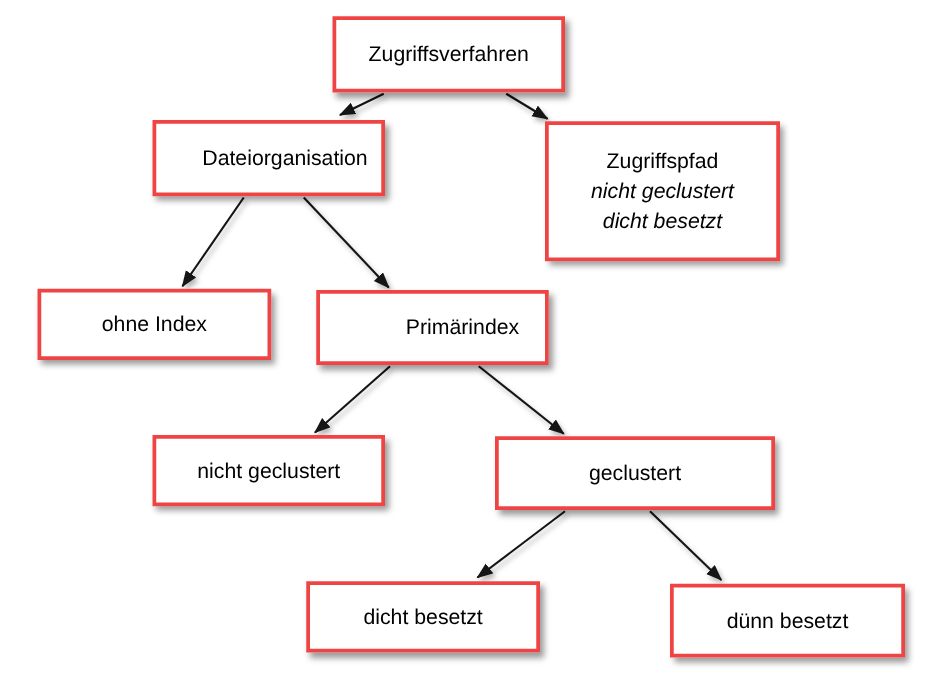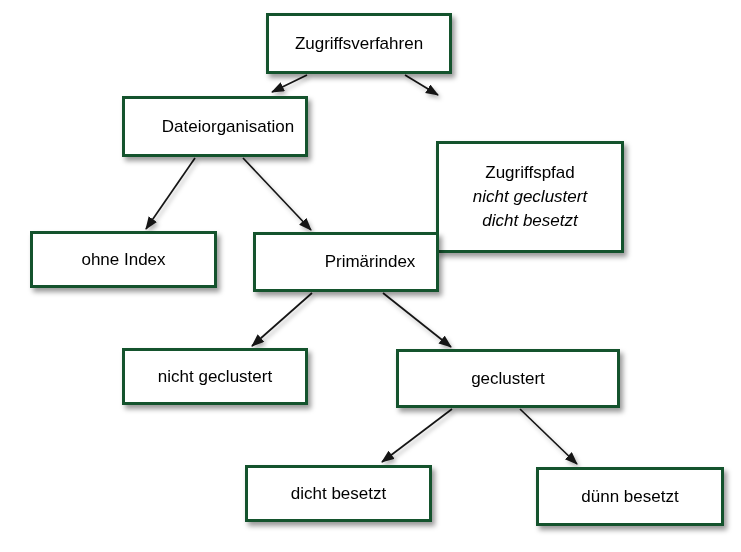--- a/index.html
+++ b/index.html
@@ -25,37 +25,37 @@
     filter: drop-shadow(2px 3px 2px rgba(0,0,0,0.30));
   }
   .edges-layer line {
     stroke: #151515;
     stroke-width: 1.7;
   }
   .node {
     position: absolute;
     box-sizing: border-box;
     background: #ffffff;
-    border: 3px solid #14532d;
+    border: 3px solid #ef4444;
     box-shadow: 3px 4px 5px rgba(0,0,0,0.40);
     display: flex;
     flex-direction: column;
     align-items: center;
     justify-content: center;
     text-align: center;
     font-size: 17px;
     color: #000000;
     line-height: 24px;
   }
   .node .italic {
     font-style: italic;
   }
   #n-zugriffsverfahren { left: 266px; top: 13px;  width: 186px; height: 61px; }
   #n-dateiorganisation { left: 122px; top: 96px;  width: 186px; height: 61px; padding-left: 26px; }
-  #n-zugriffspfad      { left: 436px; top: 97px;  width: 188px; height: 112px; margin-top: 44px; }
+  #n-zugriffspfad      { left: 436px; top: 97px;  width: 188px; height: 112px; }
   #n-ohne-index        { left: 30px;  top: 231px; width: 187px; height: 57px; }
   #n-primaerindex      { left: 253px; top: 232px; width: 186px; height: 60px; padding-left: 48px; }
   #n-nicht-geclustert  { left: 122px; top: 348px; width: 186px; height: 57px; }
   #n-geclustert        { left: 396px; top: 349px; width: 224px; height: 59px; }
   #n-dicht-besetzt     { left: 245px; top: 465px; width: 187px; height: 57px; }
   #n-duenn-besetzt     { left: 536px; top: 467px; width: 188px; height: 59px; }
 </style>
 </head>
 <body>
 

